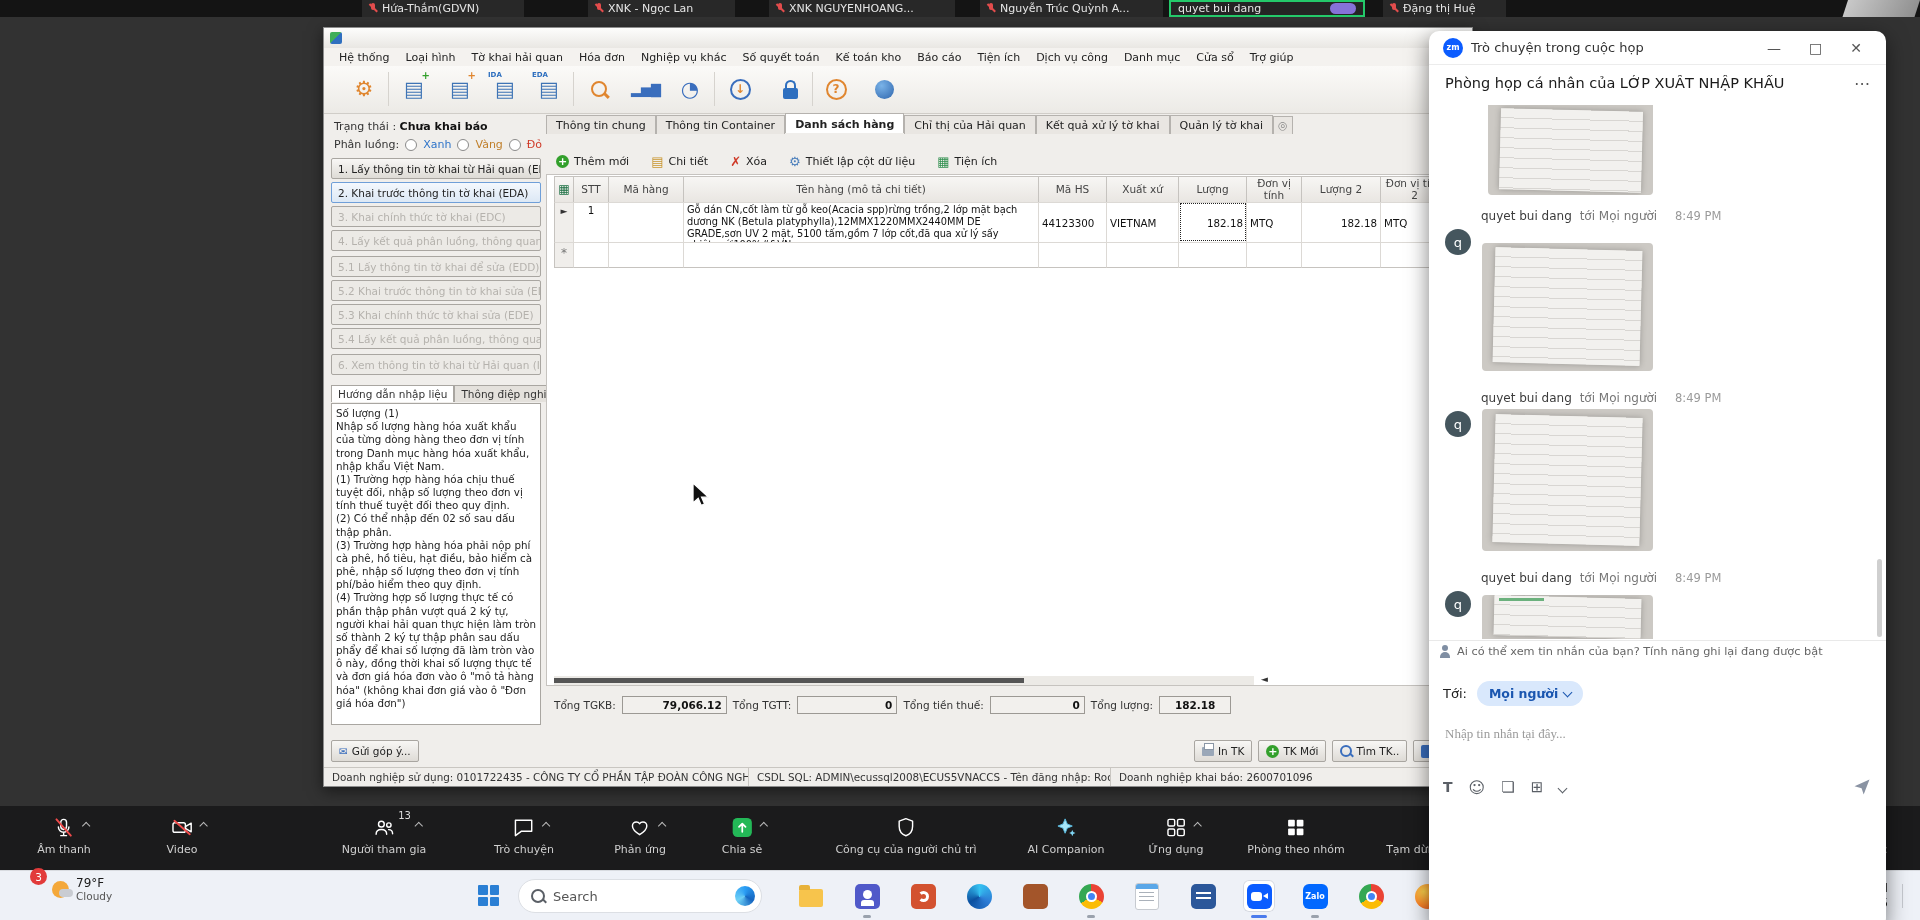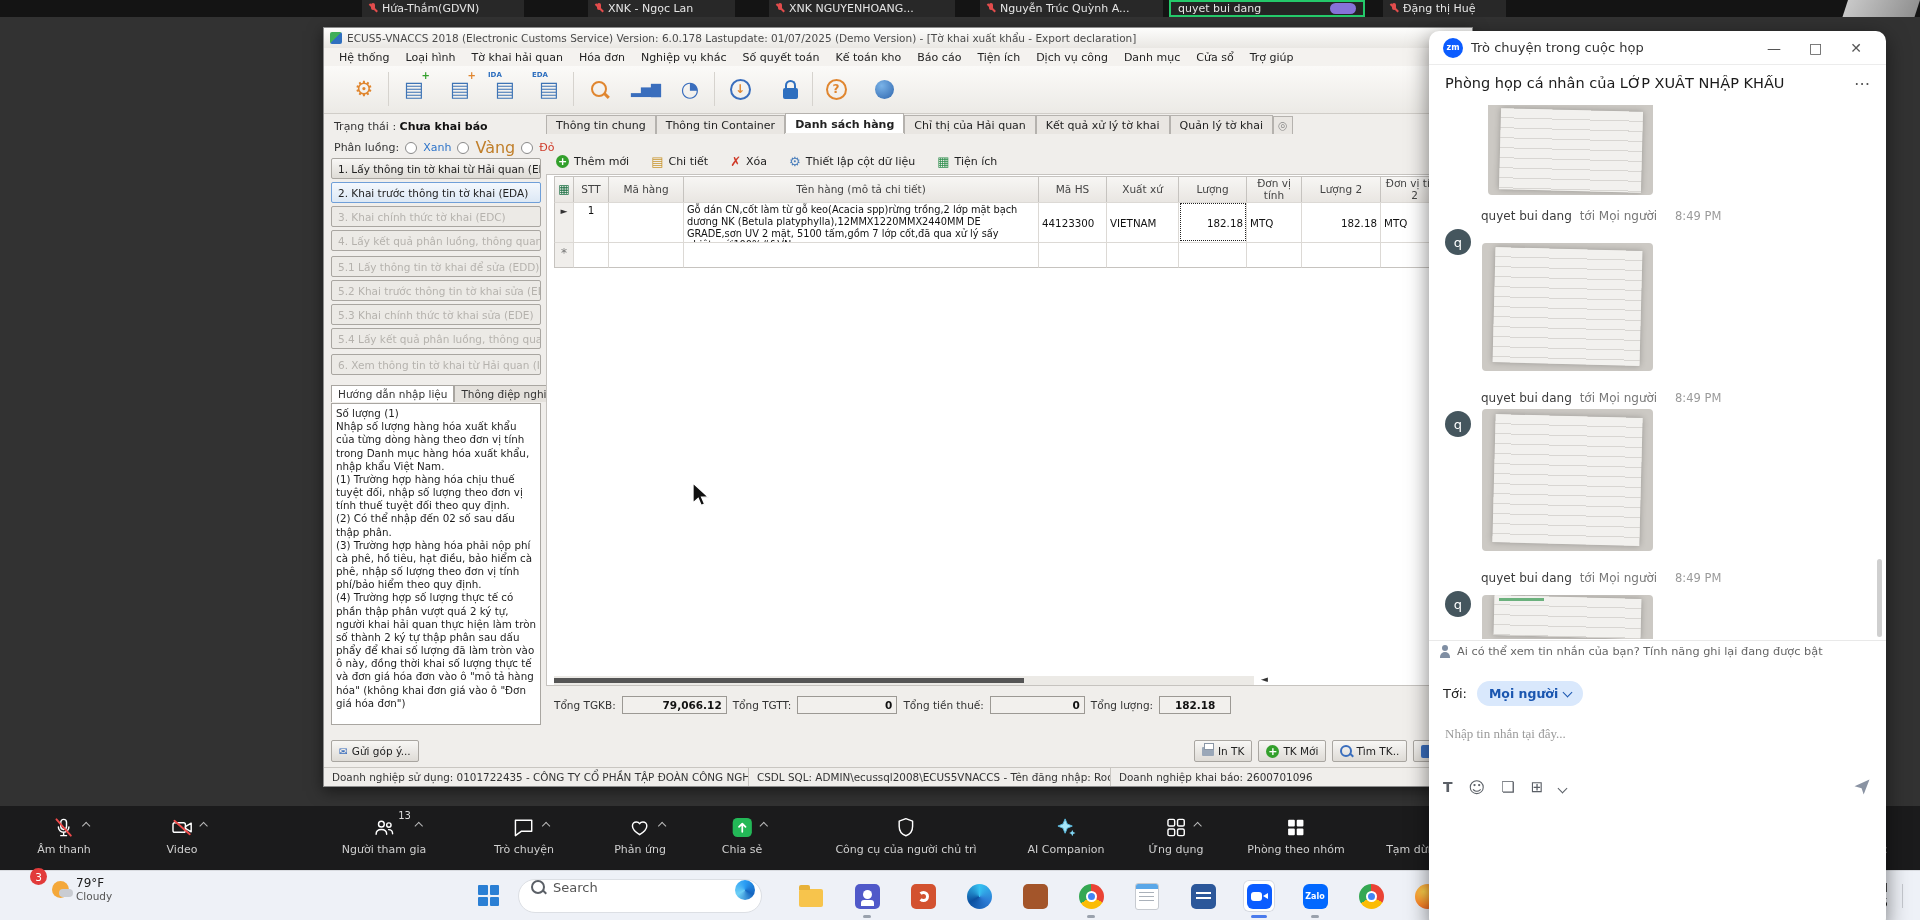--- a/index.html
+++ b/index.html
@@ -129,21 +129,21 @@
   
   .taskbar{position:absolute;left:0;top:870px;width:1920px;height:50px;background:#eef1f7;border-top:1px solid #d8dbe0;z-index:25;}
   .weather{position:absolute;left:52px;top:6px;display:flex;align-items:center;gap:7px;}
   .sun{width:17px;height:17px;border-radius:50%;background:#f4a83a;position:relative;}
   .cloudlet{position:absolute;left:7px;top:8px;width:14px;height:8px;border-radius:5px;background:#c9ccd2;}
   .wtext .t1{font-size:12px;color:#1b1b1b;line-height:1.15;}
   .wtext .t2{font-size:10.5px;color:#555;line-height:1.1;}
   .badge-red{position:absolute;left:30px;top:-3px;width:17px;height:17px;border-radius:50%;background:#e23b3b;color:#fff;font-size:10.5px;display:flex;align-items:center;justify-content:center;z-index:2;}
   .winlogo{position:absolute;left:478px;top:14px;width:21px;height:21px;display:grid;grid-template-columns:9.5px 9.5px;grid-template-rows:9.5px 9.5px;gap:2px;}
   .winlogo div{background:#2a7fd4;border-radius:1px;}
-  .search-pill{position:absolute;left:518px;top:8px;width:244px;height:34px;border-radius:17px;background:#fff;border:1px solid #dcdfe4;display:flex;align-items:flex-start;gap:8px;padding:0 6px 0 12px;box-sizing:border-box;}
+  .search-pill{position:absolute;left:518px;top:8px;width:244px;height:34px;border-radius:17px;background:#fff;border:1px solid #dcdfe4;display:flex;align-items:center;gap:8px;padding:0 6px 0 12px;box-sizing:border-box;}
   .ic-search{width:10px;height:10px;border:2px solid #5a5f66;border-radius:50%;position:relative;flex:0 0 auto;}
   .ic-search::after{content:"";position:absolute;left:9px;top:9px;width:5px;height:2px;background:#5a5f66;transform:rotate(45deg);}
   .search-pill .txt{font-size:13px;color:#555;flex:1;}
   .bing-dot{width:20px;height:20px;border-radius:50%;background:conic-gradient(#2a9df4,#1565c0,#6ed0f6,#2a9df4);}
   .apps{position:absolute;left:795px;top:9px;width:648px;display:flex;justify-content:space-between;}
   .app{width:32px;height:32px;display:flex;align-items:center;justify-content:center;position:relative;border-radius:6px;}
   .app.active{background:#ffffff;box-shadow:0 0 0 1px #d6dae2 inset;}
   .app.active::after{content:"";position:absolute;left:8px;bottom:-6px;width:16px;height:3px;border-radius:2px;background:#4b7bec;}
   .app.open::after{content:"";position:absolute;left:12px;bottom:-6px;width:8px;height:3px;border-radius:2px;background:#9aa2ad;}
   .folder{width:24px;height:18px;background:#f7c44c;border-radius:2px;position:relative;margin-top:4px;}
@@ -219,21 +219,20 @@
       <span class="mini-mic"></span>
       <span class="pname">Đặng thị Huệ</span>
     </div>
     <div class="video-wedge"></div>
   </div>
 
   <div class="ecus">
 
     <div class="ecus-title">
       <span class="ecus-appicon"></span>
-      <span>ECUS5-VNACCS 2018 (Electronic Customs Service) Version: 6.0.178 Lastupdate: 01/07/2025 (Demo Version) - [Tờ khai xuất khẩu - Export declaration]</span>
     </div>
 
     <div class="ecus-menu">
       <span>Hệ thống</span>
       <span>Loại hình</span>
       <span>Tờ khai hải quan</span>
       <span>Hóa đơn</span>
       <span>Nghiệp vụ khác</span>
       <span>Số quyết toán</span>
       <span>Kế toán kho</span>
@@ -298,21 +297,21 @@
 
     <div class="abs" style="left:10px;top:92px;">
       <span class="sb-label">Trạng thái :</span>
       <span style="font-weight:bold;color:#111;">Chưa khai báo</span>
     </div>
     <div class="abs" style="left:10px;top:110px;display:flex;align-items:center;gap:6px;">
       <span class="sb-label">Phân luồng:</span>
       <span class="radio"></span>
       <span style="color:#2e74c9;font-size:11px;">Xanh</span>
       <span class="radio"></span>
-      <span style="color:#c07f2a;font-size:16px;">Vàng</span>
+      <span style="color:#c07f2a;font-size:11px;">Vàng</span>
       <span class="radio"></span>
       <span style="color:#cf3a28;font-size:11px;">Đỏ</span>
     </div>
 
     <div class="step-btn" style="top:130px">
         <span>1. Lấy thông tin tờ khai từ Hải quan (EDB)</span>
       </div>
     <div class="step-btn active" style="top:154px">
         <span>2. Khai trước thông tin tờ khai (EDA)</span>
       </div>

